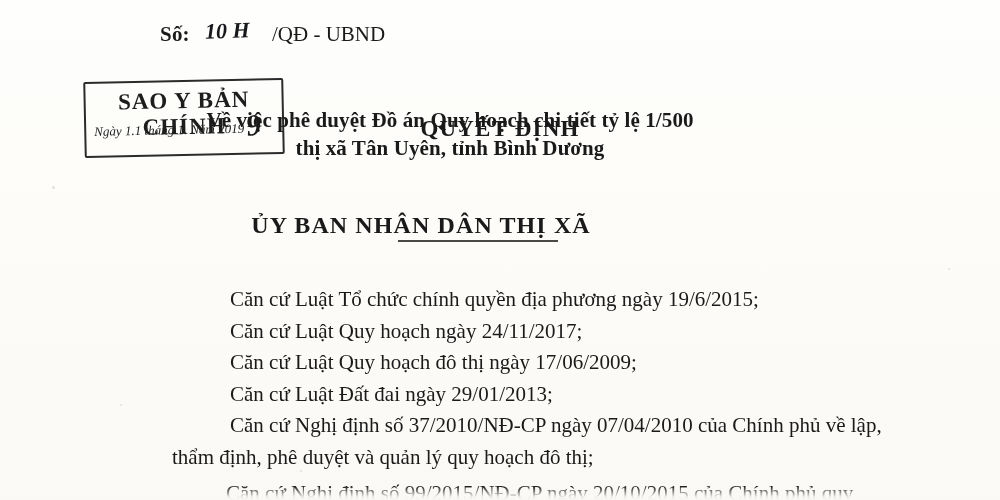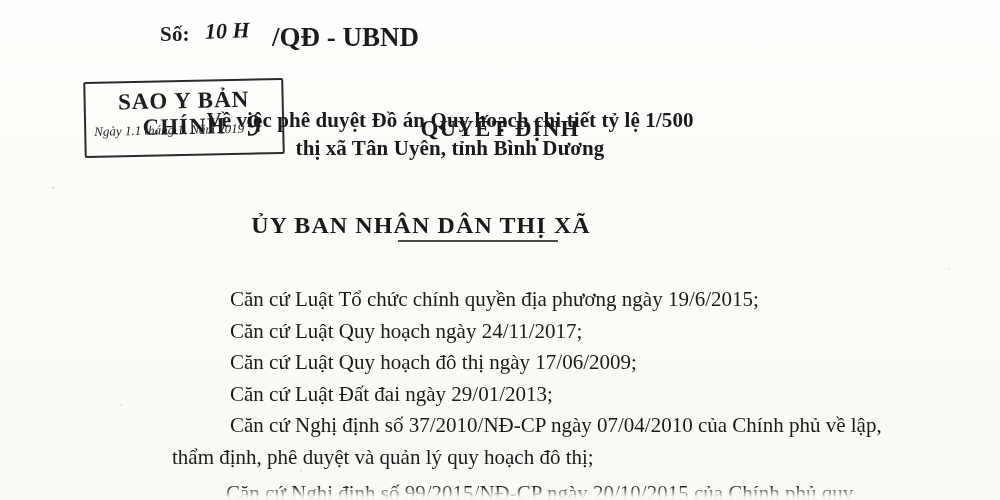--- a/index.html
+++ b/index.html
@@ -52,22 +52,22 @@
     font-style: italic;
     font-weight: 700;
     font-family: "Liberation Serif", serif;
     transform: rotate(-2deg);
     color: #16181c;
   }
   .qd-ubnd {
     position: absolute;
     left: 272px;
     top: 10px;
-    font-size: 27px;
-    font-weight: 700;
+    font-size: 21px;
+    font-weight: 400;
   }
   .place-date {
     position: absolute;
     left: 492px;
     top: 8px;
     font-size: 20px;
     font-style: italic;
     font-weight: 700;
     white-space: nowrap;
   }

